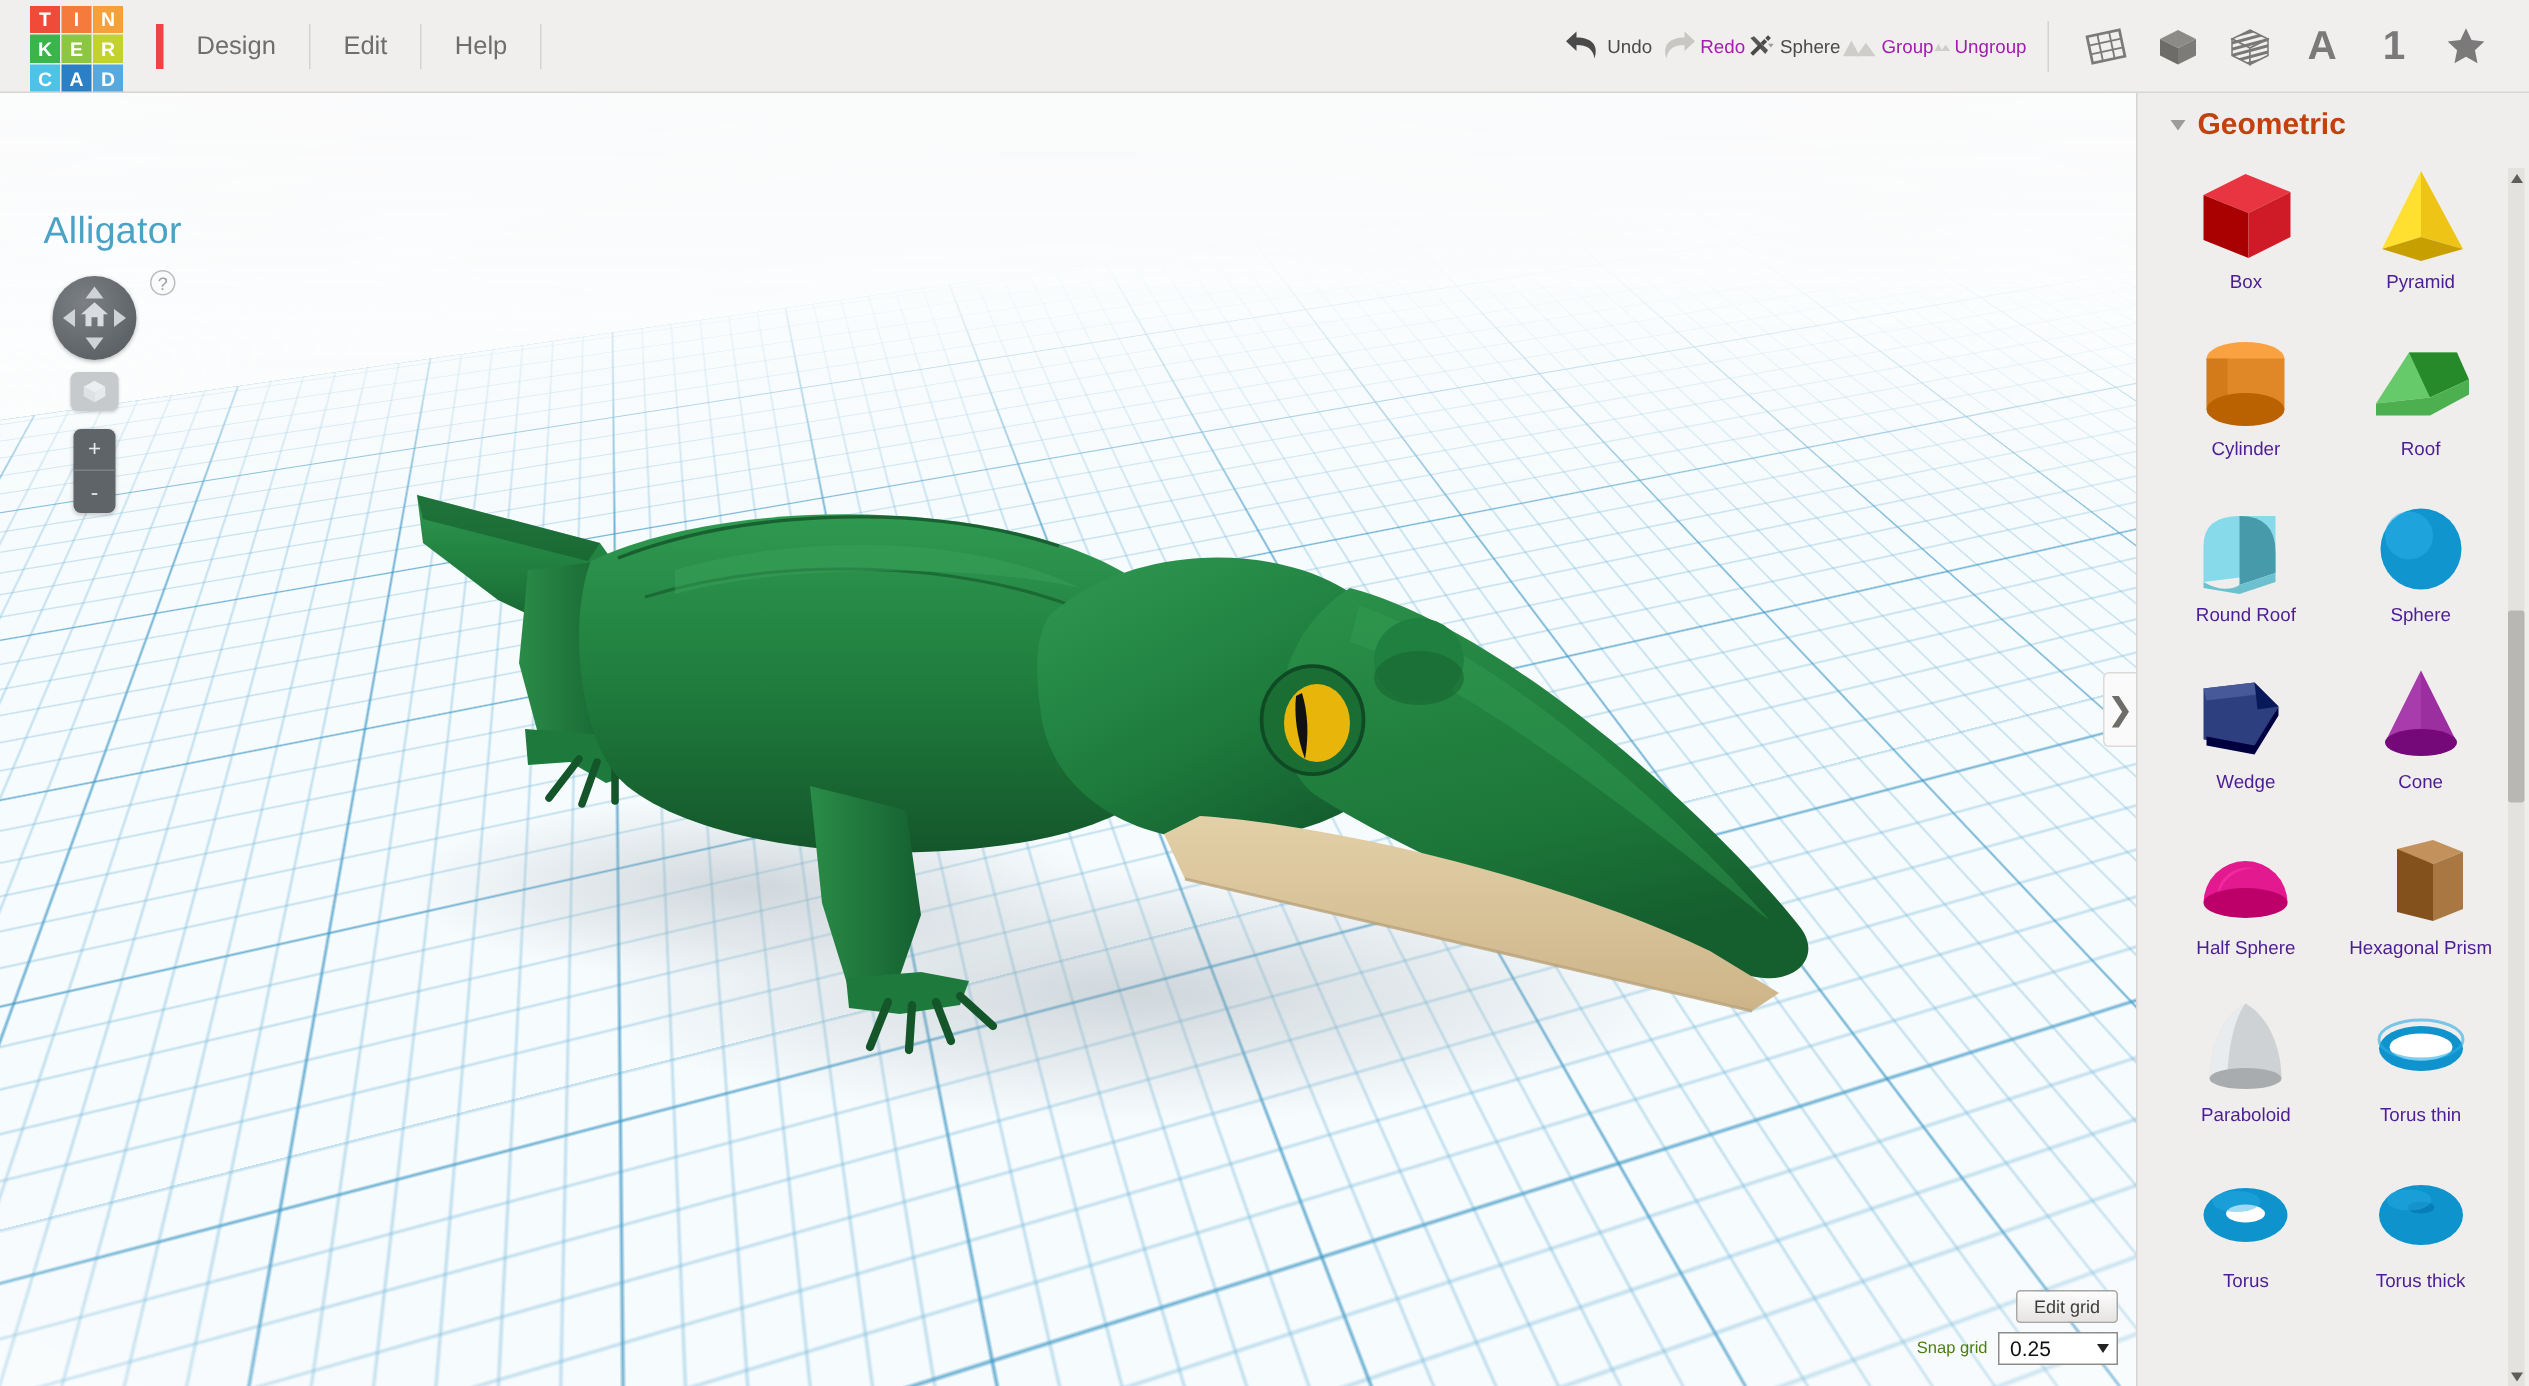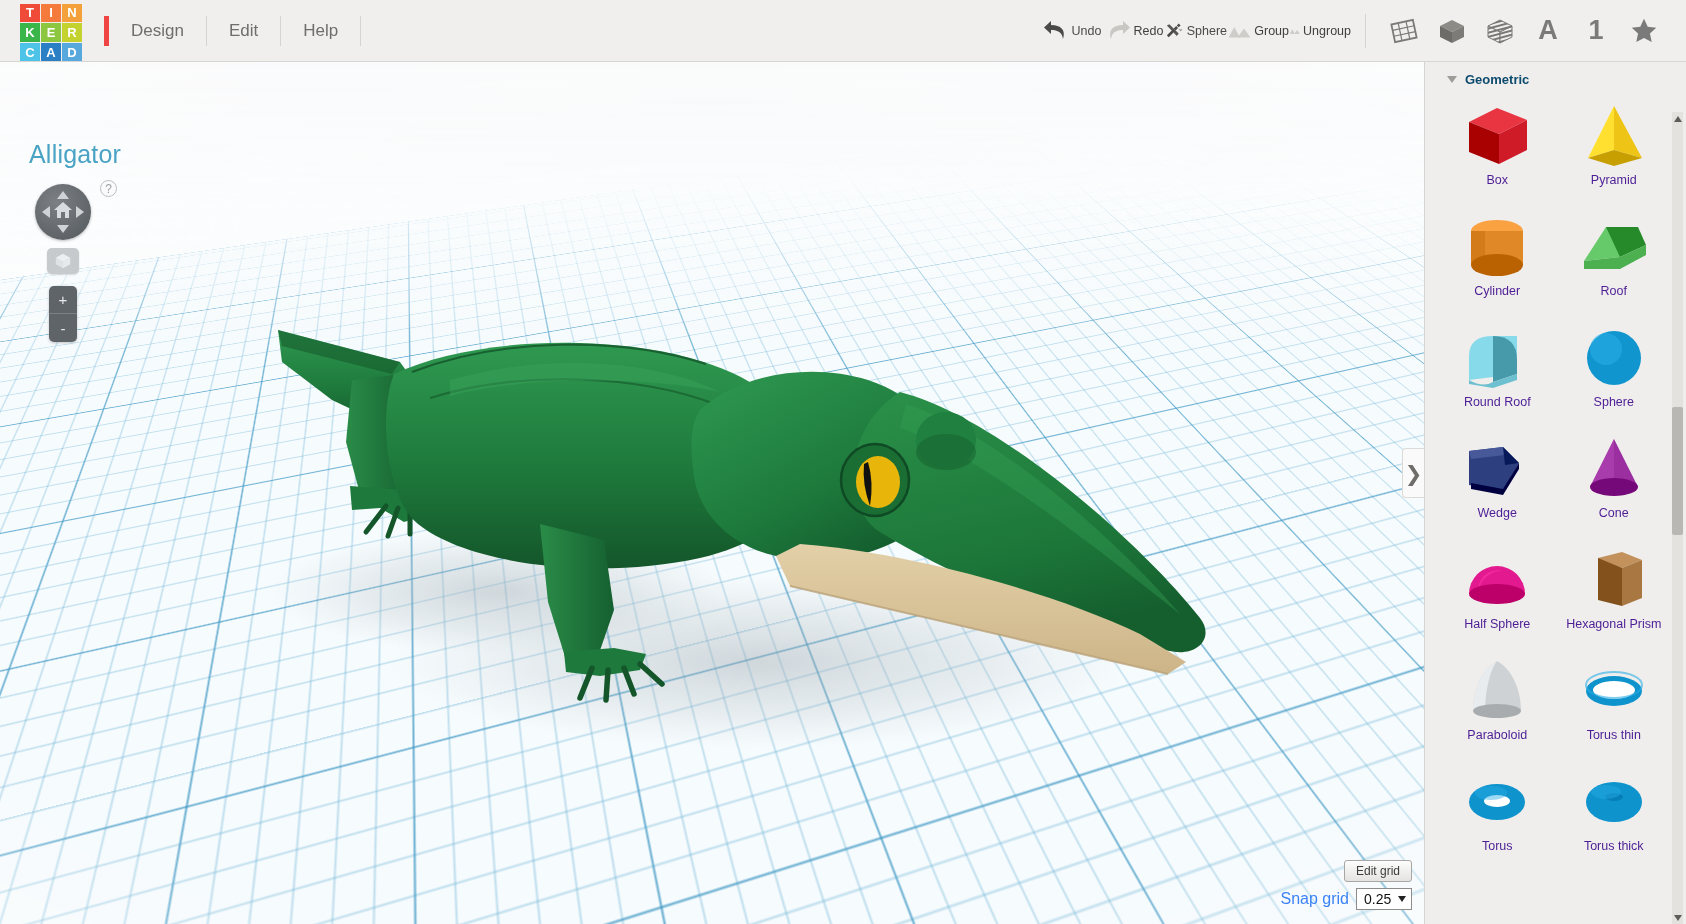--- a/index.html
+++ b/index.html
@@ -33,21 +33,21 @@
     border-right: 1px solid #d6d4d0;
   }
   .menu-item:first-child { border-left: 5px solid #ef4444; }
 
   .tool-group { display: flex; align-items: center; margin-left: auto; }
   .tool-btn {
     width: 62px; display: flex; align-items: center;
     justify-content: center; gap: 3px; cursor: default; position: relative;
   }
   .tool-btn .lbl { font-size: 12.5px; color: #4a4a4a; }
-  .tool-btn.disabled .lbl { color: #404040; }
+  .tool-btn.disabled .lbl { color: #a21caf; }
   .tool-btn svg { display: block; }
   .tool-sep {
     width: 1px; height: 34px; background: #d6d4d0; margin: 0 14px;
   }
   .icon-btn {
     width: 36px; height: 40px; display: flex; align-items: center;
     justify-content: center; margin: 0 6px; cursor: default;
   }
   .icon-text { font-size: 27px; color: #7a7a7a; font-weight: bold; line-height: 1; }
   .icon-text.thin { font-weight: bold; }
@@ -145,43 +145,43 @@
   .grid-ctrls {
     position: absolute; right: 12px; bottom: 14px; width: 240px;
     display: flex; flex-direction: column; align-items: flex-end; gap: 6px;
   }
   .edit-grid-btn {
     font-size: 12px; color: #3d3d3d; padding: 3px 11px;
     background: linear-gradient(180deg,#fdfdfd,#e4e3e1);
     border: 1px solid #a9a7a3; border-radius: 3px; cursor: default;
   }
   .snap-row { display: flex; align-items: center; gap: 7px; }
-  .snap-label { font-size: 16px; color: #3b82f6; }
+  .snap-label { font-size: 11px; color: #4d7c0f; }
   .snap-select {
-    width: 56px; height: 22px; background: #fff; border: 1px solid #8e8c88;
+    width: 80px; height: 22px; background: #fff; border: 1px solid #8e8c88;
     display: flex; align-items: center; justify-content: space-between;
     padding: 0 5px 0 7px; font-size: 14px; color: #111; cursor: default;
   }
   .snap-select .caret {
     width: 0; height: 0; border-left: 4.5px solid transparent;
     border-right: 4.5px solid transparent; border-top: 6px solid #222;
   }
 
   
   .rpanel {
     position: absolute; right: 0; top: 62px; width: 262px; height: 862px;
     background: #efeeec; border-left: 1px solid #d6d4d0; overflow: hidden;
   }
   .rpanel-head {
     display: flex; align-items: center; gap: 8px; padding: 10px 0 6px 22px;
   }
   .tri-down { width: 0; height: 0;
     border-left: 5.5px solid transparent; border-right: 5.5px solid transparent;
     border-top: 7px solid #9e9c98; cursor: default; }
-  .rpanel-title { font-size: 13px; color: #0c4a6e; font-weight: bold; }
+  .rpanel-title { font-size: 20px; color: #c2410c; font-weight: bold; }
   .shape-grid {
     display: grid; grid-template-columns: 1fr 1fr; gap: 0px;
     padding: 4px 14px 0 14px;
   }
   .shape-cell {
     height: 111px; display: flex; flex-direction: column;
     align-items: center; justify-content: flex-start; cursor: default;
   }
   .shape-art { height: 78px; display: flex; align-items: center; justify-content: center; }
   .shape-label { font-size: 12.5px; color: #4c1d95; text-align: right; margin-top: -2px; }

